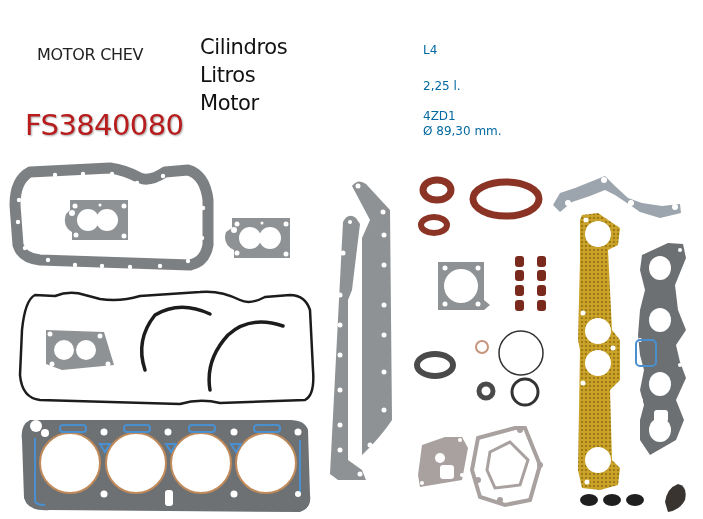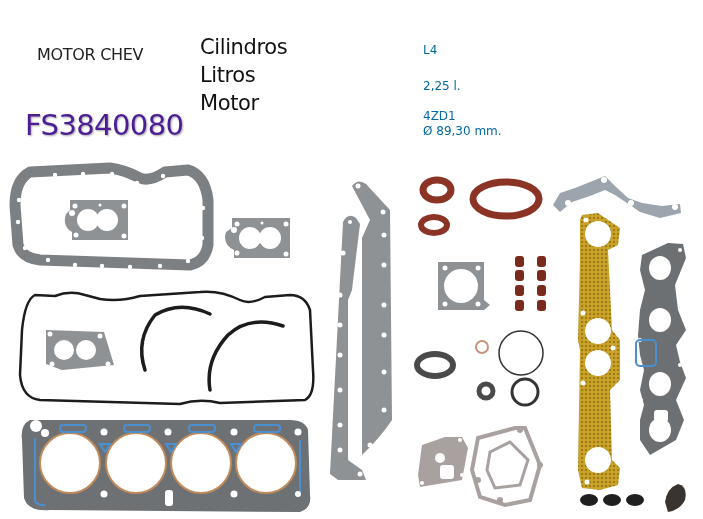--- a/index.html
+++ b/index.html
@@ -1,20 +1,20 @@
 <!DOCTYPE html>
 <html><head>
 <meta charset="utf-8">
 <style>
   html,body{margin:0;padding:0;background:#fff;}
   body{width:703px;height:519px;position:relative;overflow:hidden;font-family:"DejaVu Sans","Liberation Sans",sans-serif;color:#222;}
   .header{position:absolute;left:0;top:0;width:703px;height:145px;background:#fff;}
   .title1{position:absolute;left:37px;top:45px;font-size:16px;line-height:20px;color:#222;letter-spacing:-0.3px;}
   .title2{position:absolute;left:37px;top:69px;font-size:16px;line-height:20px;color:#222;letter-spacing:-0.5px;}
-  .partno{position:absolute;left:25px;top:108px;font-size:29px;line-height:34px;font-weight:normal;color:#4c1d95;letter-spacing:-0.6px;text-shadow:1px 1px 2px rgba(0,0,0,0.35);}
+  .partno{position:absolute;left:25px;top:108px;font-size:29px;line-height:34px;font-weight:normal;color:#b91c1c;letter-spacing:-0.6px;text-shadow:1px 1px 2px rgba(0,0,0,0.35);}
   .spec-label{position:absolute;left:200px;font-size:21px;line-height:26px;color:#111;letter-spacing:-0.4px;text-align:right;}
   .spec-value{position:absolute;left:423px;font-size:12px;line-height:16px;color:#0369a1;}
   .photo{position:absolute;left:0;top:145px;width:703px;height:374px;background:#fff;}
   svg{display:block;}
 </style>
 </head>
 <body>
 
 <div class="header">
   <div class="title1">MOTOR CHEV</div>

